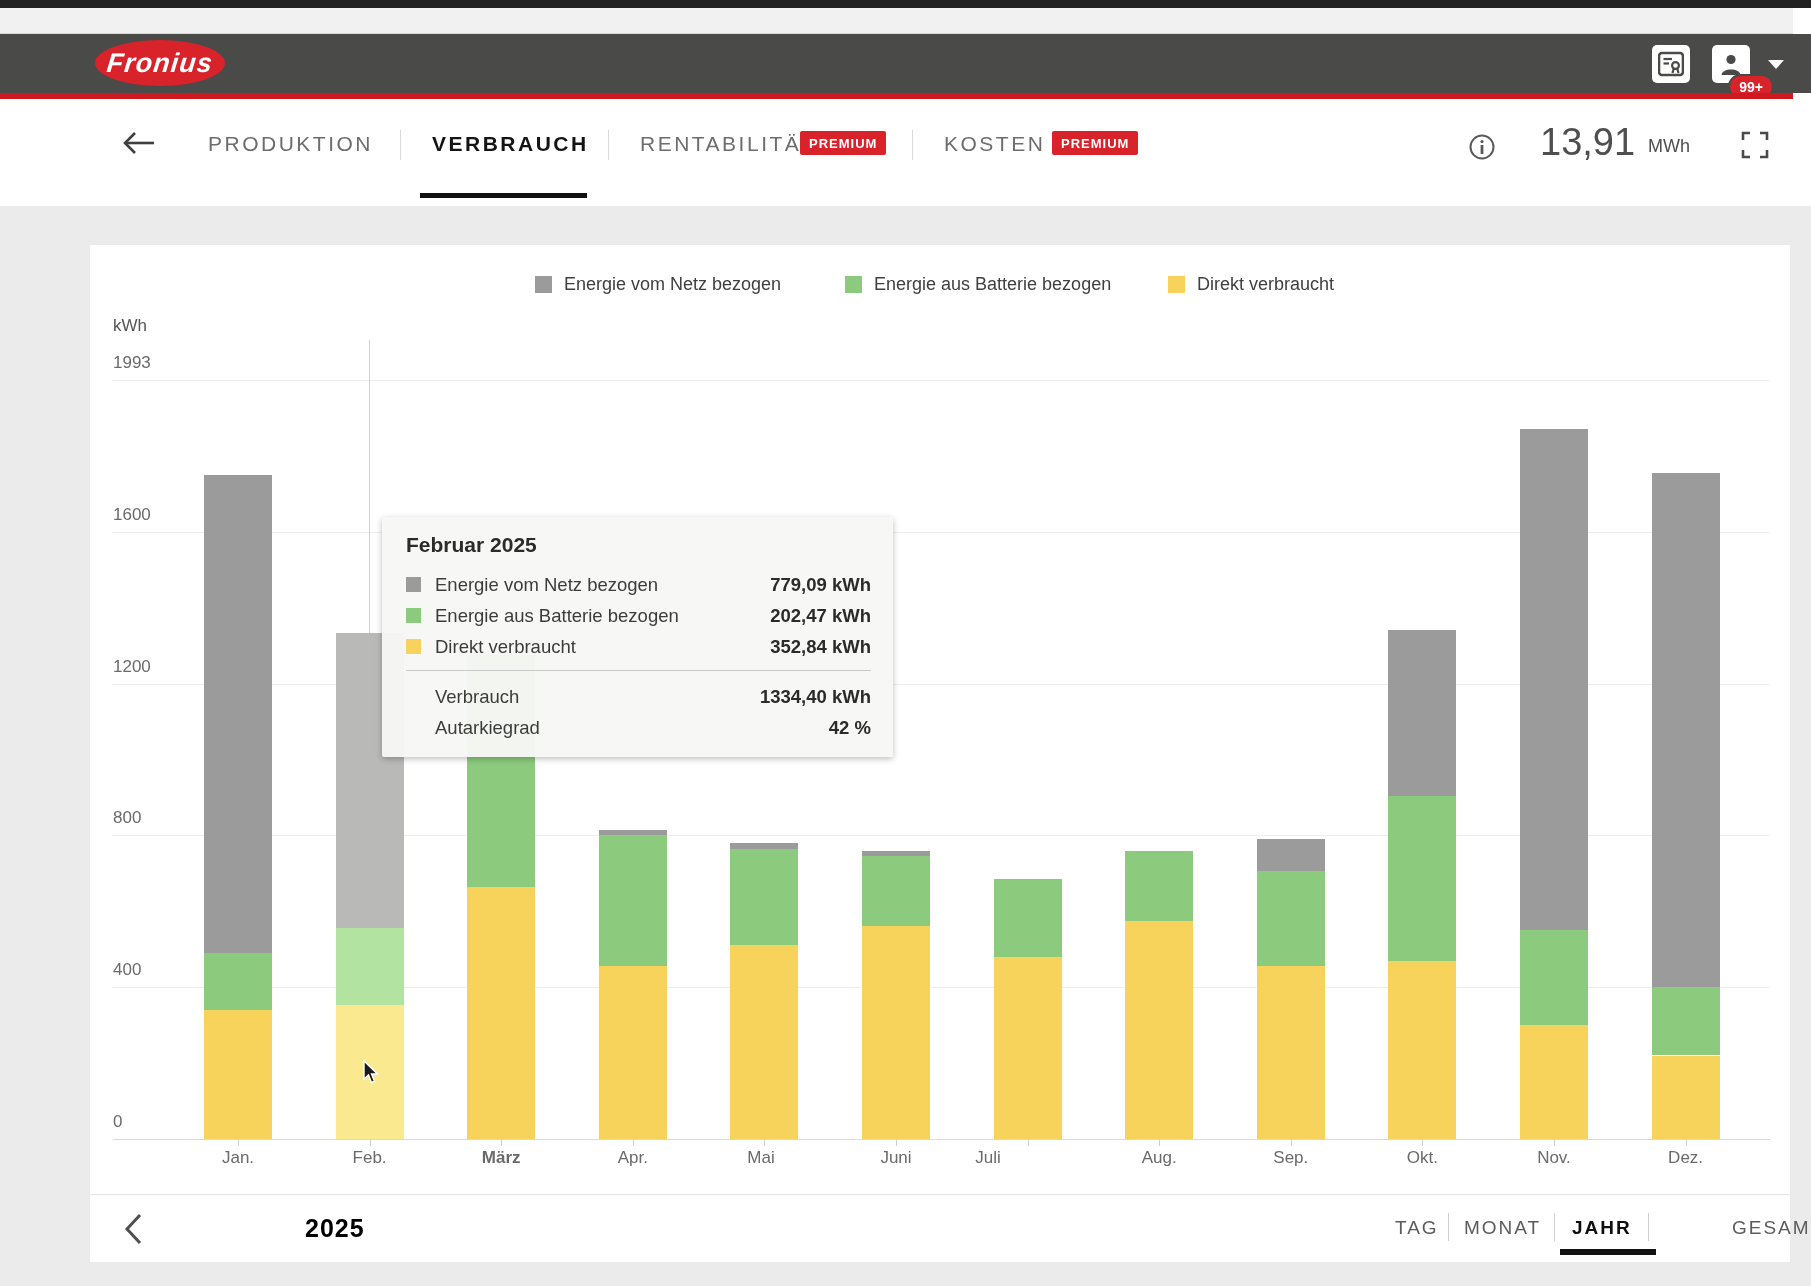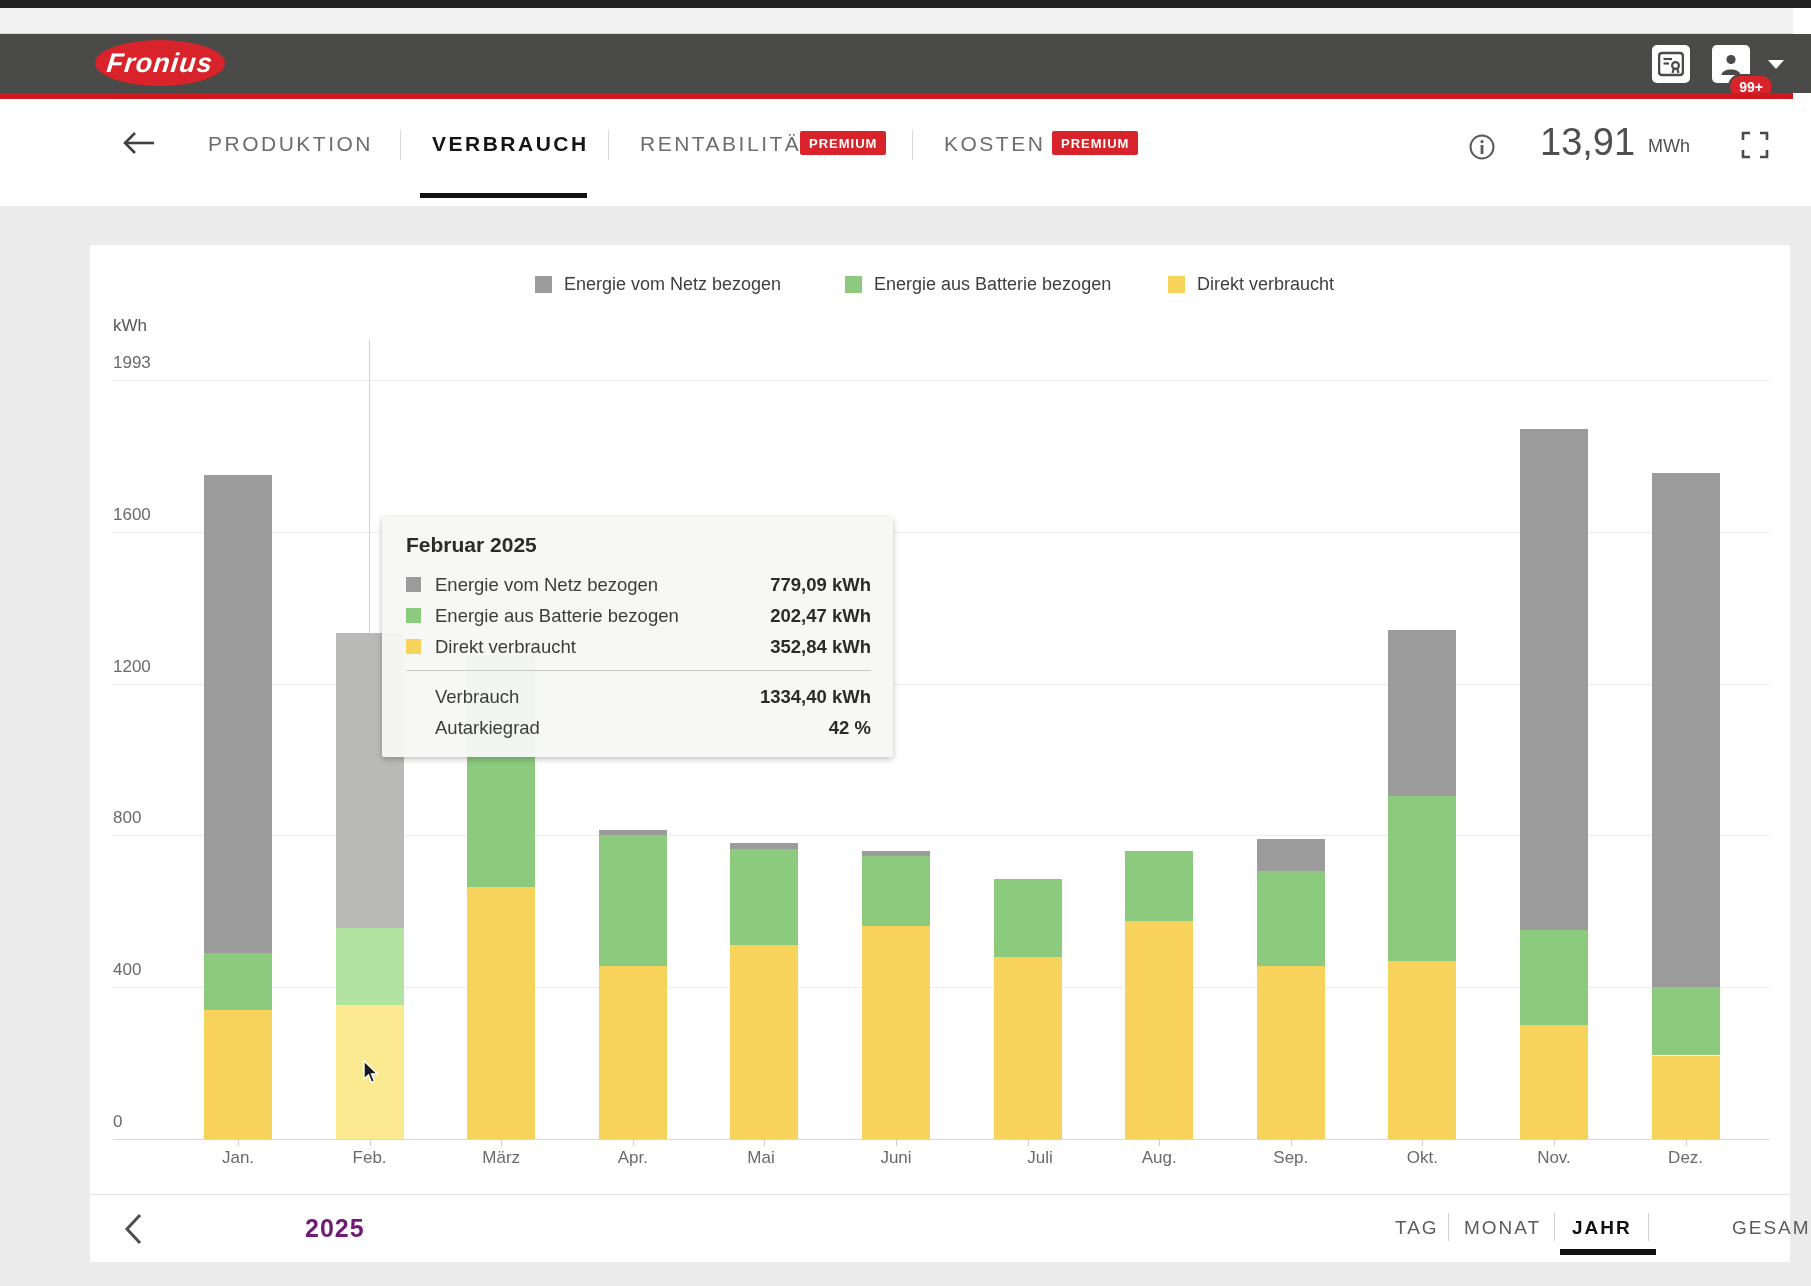--- a/index.html
+++ b/index.html
@@ -66,21 +66,21 @@
   .tt-label { font-size:18.5px; color:#3c3c3c; flex:1; }
   .tt-val { font-size:18.5px; font-weight:bold; color:#2b2b2b; white-space:nowrap; }
   .tt-sep { height:1px; background:#c9c9c9; margin:8px 0 10px; }
   .tt-sum-row { display:flex; align-items:center; height:31px; padding-left:29px; }
 
   .cursor-svg { position:absolute; left:362px; top:1060px; z-index:9; }
 
   
   .cfooter { position:absolute; left:90px; top:1194px; width:1700px; height:68px; background:#fff; border-top:1px solid #e3e3e3; }
   .f-chevron { position:absolute; left:122px; top:1212px; }
-  .f-year { position:absolute; left:305px; top:1214px; font-size:25px; font-weight:bold; color:#701a75; letter-spacing:1px; }
+  .f-year { position:absolute; left:305px; top:1214px; font-size:25px; font-weight:bold; color:#000000; letter-spacing:1px; }
   .range-tab { position:absolute; top:1217px; font-size:19px; letter-spacing:2px; color:#5c5c5c; white-space:nowrap; }
   .range-tab.active { color:#0f0f0f; font-weight:bold; }
   .range-sep { position:absolute; top:1213px; width:1px; height:28px; background:#cfcfcf; }
   .range-underline { position:absolute; left:1560px; top:1249px; width:96px; height:6px; background:#111; }
 </style>
 </head>
 <body>
 
 <div id="app">
 
@@ -184,40 +184,40 @@
       <div class="mtick" style="left: 238px;"></div>
       <div class="mlabel" style="left: 198px;">Jan.</div>
       <div class="bar-seg" style="left: 335.6px; top: 1005.1px; width: 68px; height: 133.903px; background: rgb(250, 233, 143);"></div>
       <div class="bar-seg" style="left: 335.6px; top: 928.26px; width: 68px; height: 76.8374px; background: rgb(179, 227, 160);"></div>
       <div class="bar-seg" style="left: 335.6px; top: 632.595px; width: 68px; height: 295.665px; background: rgb(185, 185, 184);"></div>
       <div class="mtick" style="left: 369.6px;"></div>
       <div class="mlabel" style="left: 329.6px;">Feb.</div>
       <div class="bar-seg" style="left: 467.2px; top: 886.632px; width: 68px; height: 252.368px; background: rgb(247, 211, 91);"></div>
       <div class="bar-seg" style="left: 467.2px; top: 655.137px; width: 68px; height: 231.495px; background: rgb(140, 202, 125);"></div>
       <div class="mtick" style="left: 501.2px;"></div>
-      <div class="mlabel" style="left: 461.2px;">März</div>
+      <div class="mlabel" style="left: 461.2px; font-weight: bold;">März</div>
       <div class="bar-seg" style="left: 598.8px; top: 966.327px; width: 68px; height: 172.673px; background: rgb(247, 211, 91);"></div>
       <div class="bar-seg" style="left: 598.8px; top: 835.4px; width: 68px; height: 130.928px; background: rgb(140, 202, 125);"></div>
       <div class="bar-seg" style="left: 598.8px; top: 829.707px; width: 68px; height: 5.6925px; background: rgb(155, 155, 155);"></div>
       <div class="mtick" style="left: 632.8px;"></div>
       <div class="mlabel" style="left: 592.8px;">Apr.</div>
       <div class="bar-seg" style="left: 730.4px; top: 945.455px; width: 68px; height: 193.545px; background: rgb(247, 211, 91);"></div>
       <div class="bar-seg" style="left: 730.4px; top: 848.682px; width: 68px; height: 96.7725px; background: rgb(140, 202, 125);"></div>
       <div class="bar-seg" style="left: 730.4px; top: 842.99px; width: 68px; height: 5.6925px; background: rgb(155, 155, 155);"></div>
       <div class="mtick" style="left: 764.4px;"></div>
       <div class="mlabel" style="left: 721px;">Mai</div>
       <div class="bar-seg" style="left: 862px; top: 926.48px; width: 68px; height: 212.52px; background: rgb(247, 211, 91);"></div>
       <div class="bar-seg" style="left: 862px; top: 856.273px; width: 68px; height: 70.2075px; background: rgb(140, 202, 125);"></div>
       <div class="bar-seg" style="left: 862px; top: 850.58px; width: 68px; height: 5.6925px; background: rgb(155, 155, 155);"></div>
       <div class="mtick" style="left: 896px;"></div>
       <div class="mlabel" style="left: 856px;">Juni</div>
       <div class="bar-seg" style="left: 993.6px; top: 956.84px; width: 68px; height: 182.16px; background: rgb(247, 211, 91);"></div>
       <div class="bar-seg" style="left: 993.6px; top: 879.043px; width: 68px; height: 77.7975px; background: rgb(140, 202, 125);"></div>
       <div class="mtick" style="left: 1027.6px;"></div>
-      <div class="mlabel" style="left: 1000px;">Juli</div>
+      <div class="mlabel" style="left: 948px;">Juli</div>
       <div class="bar-seg" style="left: 1125.2px; top: 920.788px; width: 68px; height: 218.213px; background: rgb(247, 211, 91);"></div>
       <div class="bar-seg" style="left: 1125.2px; top: 850.58px; width: 68px; height: 70.2075px; background: rgb(140, 202, 125);"></div>
       <div class="mtick" style="left: 1159.2px;"></div>
       <div class="mlabel" style="left: 1119.2px;">Aug.</div>
       <div class="bar-seg" style="left: 1256.8px; top: 966.327px; width: 68px; height: 172.673px; background: rgb(247, 211, 91);"></div>
       <div class="bar-seg" style="left: 1256.8px; top: 871.452px; width: 68px; height: 94.875px; background: rgb(140, 202, 125);"></div>
       <div class="bar-seg" style="left: 1256.8px; top: 839.195px; width: 68px; height: 32.2575px; background: rgb(155, 155, 155);"></div>
       <div class="mtick" style="left: 1290.8px;"></div>
       <div class="mlabel" style="left: 1250.8px;">Sep.</div>
       <div class="bar-seg" style="left: 1388.4px; top: 960.635px; width: 68px; height: 178.365px; background: rgb(247, 211, 91);"></div>

